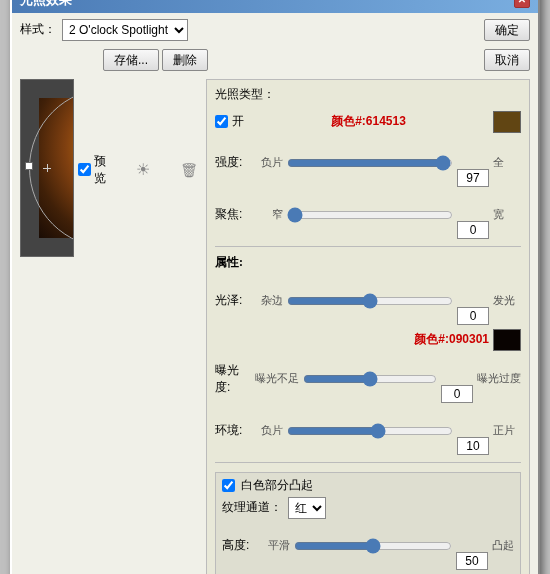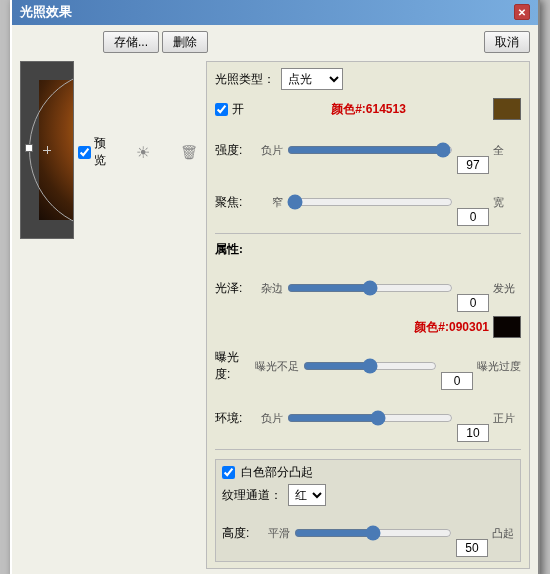--- a/index.html
+++ b/index.html
@@ -327,20 +327,30 @@
 
 <div class="dialog">
 
   <div class="title-bar">
     <span>光照效果</span>
     <div class="title-close">✕</div>
   </div>
 
   <div class="dialog-body">
 
+    <div class="top-row">
+      <span class="label-text">样式：</span>
+      <select>
+        <option>2 O'clock Spotlight</option>
+        <option>Blue Omni</option>
+        <option>Circle of Light</option>
+      </select>
+      <div style="flex:1"></div>
+      <button>确定</button>
+    </div>
 
     <div class="second-row">
       <div style="width:80px"></div>
       <button>存储...</button>
       <button>删除</button>
       <div style="flex:1"></div>
       <button>取消</button>
     </div>
 
     <div class="main-content">
@@ -373,25 +383,20 @@
           </div>
           <span class="icon-sun">☀</span>
           <span class="icon-trash">🗑</span>
         </div>
       </div>
 
       <div class="controls-panel">
 
         <div class="type-row">
           <span class="label-text">光照类型：</span>
-          <select>
-            <option>点光</option>
-            <option>全光源</option>
-            <option>平行光</option>
-          </select>
         </div>
 
         <div class="open-row">
           <div class="open-left">
             <input type="checkbox" checked="" style="">
             <span>开</span>
           </div>
           <span class="color-label">颜色#:614513</span>
           <div class="color-swatch swatch-614513"></div>
         </div>

